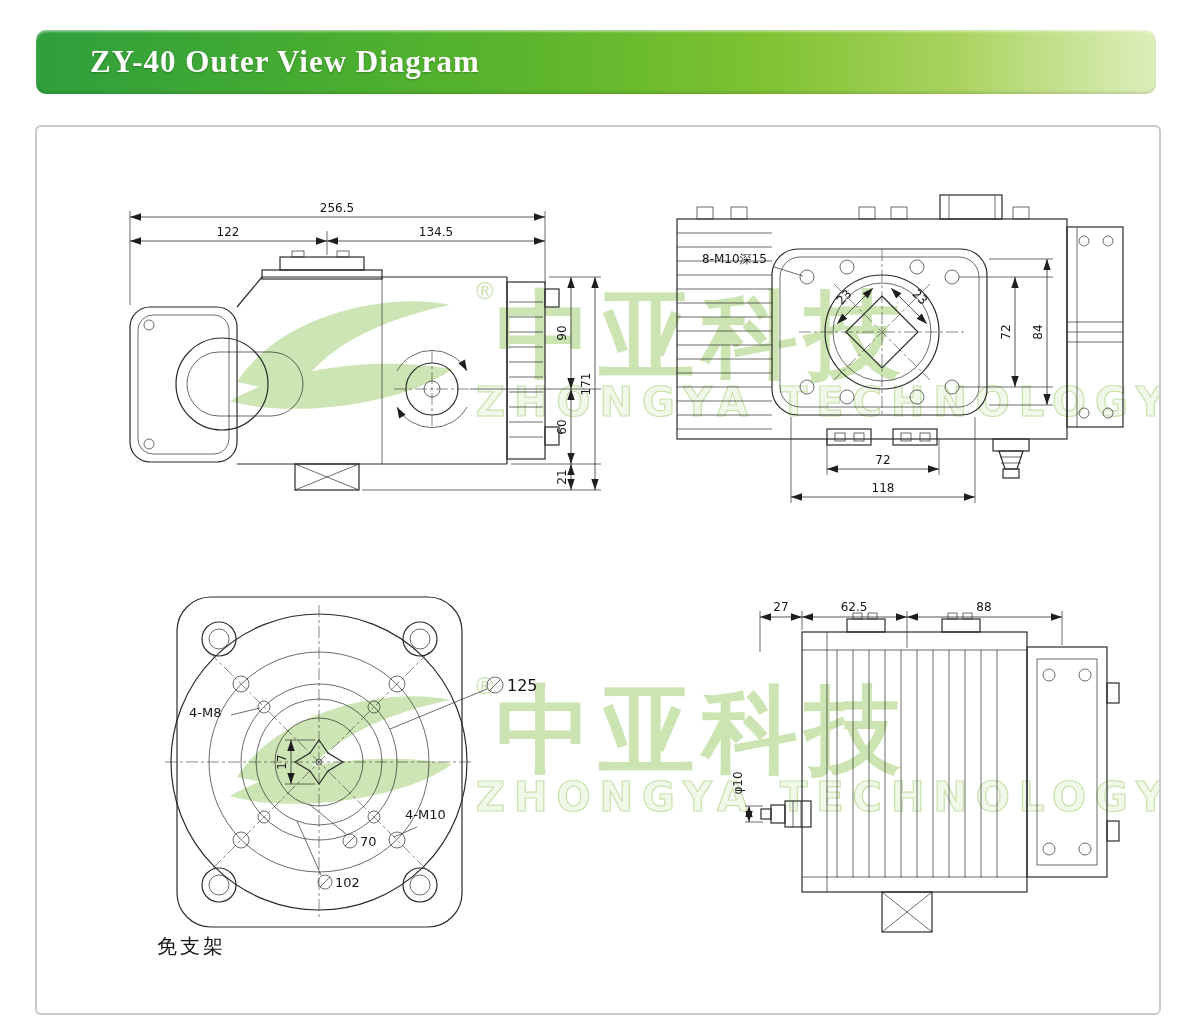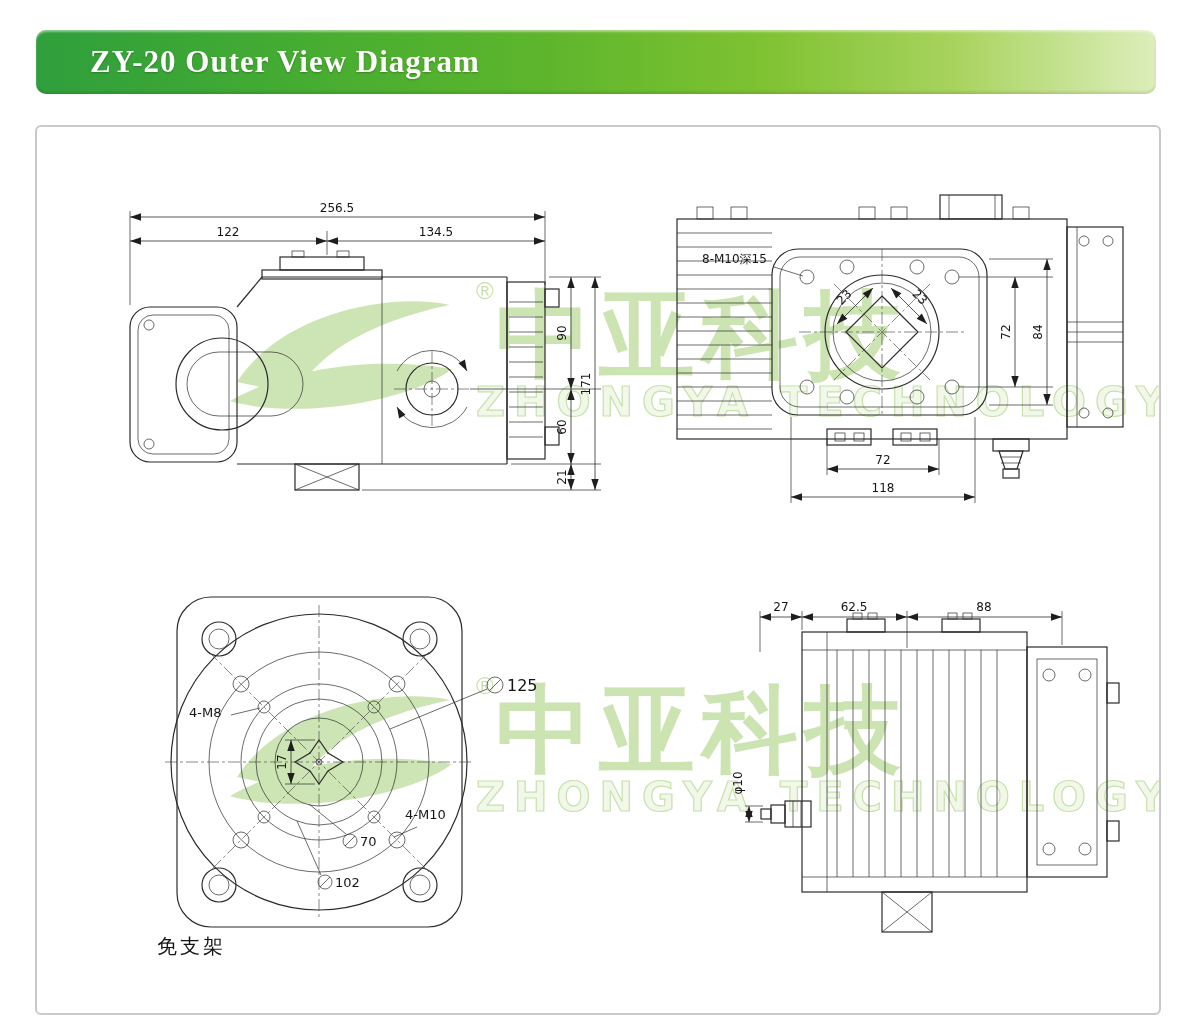--- a/index.html
+++ b/index.html
@@ -54,21 +54,21 @@
   }
   svg.drawing text.start { text-anchor:start; }
   svg.drawing text.f13 { font-size:13px; }
   svg.drawing text.f16 { font-size:16px; }
   svg.drawing text.f20 { font-size:20px; letter-spacing:3px; }
 </style>
 </head>
 <body>
 
 <div class="banner">
-  <div class="banner-title">ZY-20 Outer View Diagram</div>
+  <div class="banner-title">ZY-40 Outer View Diagram</div>
 </div>
 
 <div class="panel">
 
   <div class="wm" style="top:160px;">
     <svg class="wm-logo" width="240" height="130" viewBox="0 0 240 130">
       <path d="M15,95 C60,25 170,5 228,18 C160,32 95,62 75,108 Z"></path>
       <path d="M8,114 C70,78 160,70 230,82 C182,118 68,132 8,114 Z"></path>
     </svg>
     <div class="wm-textcol">

